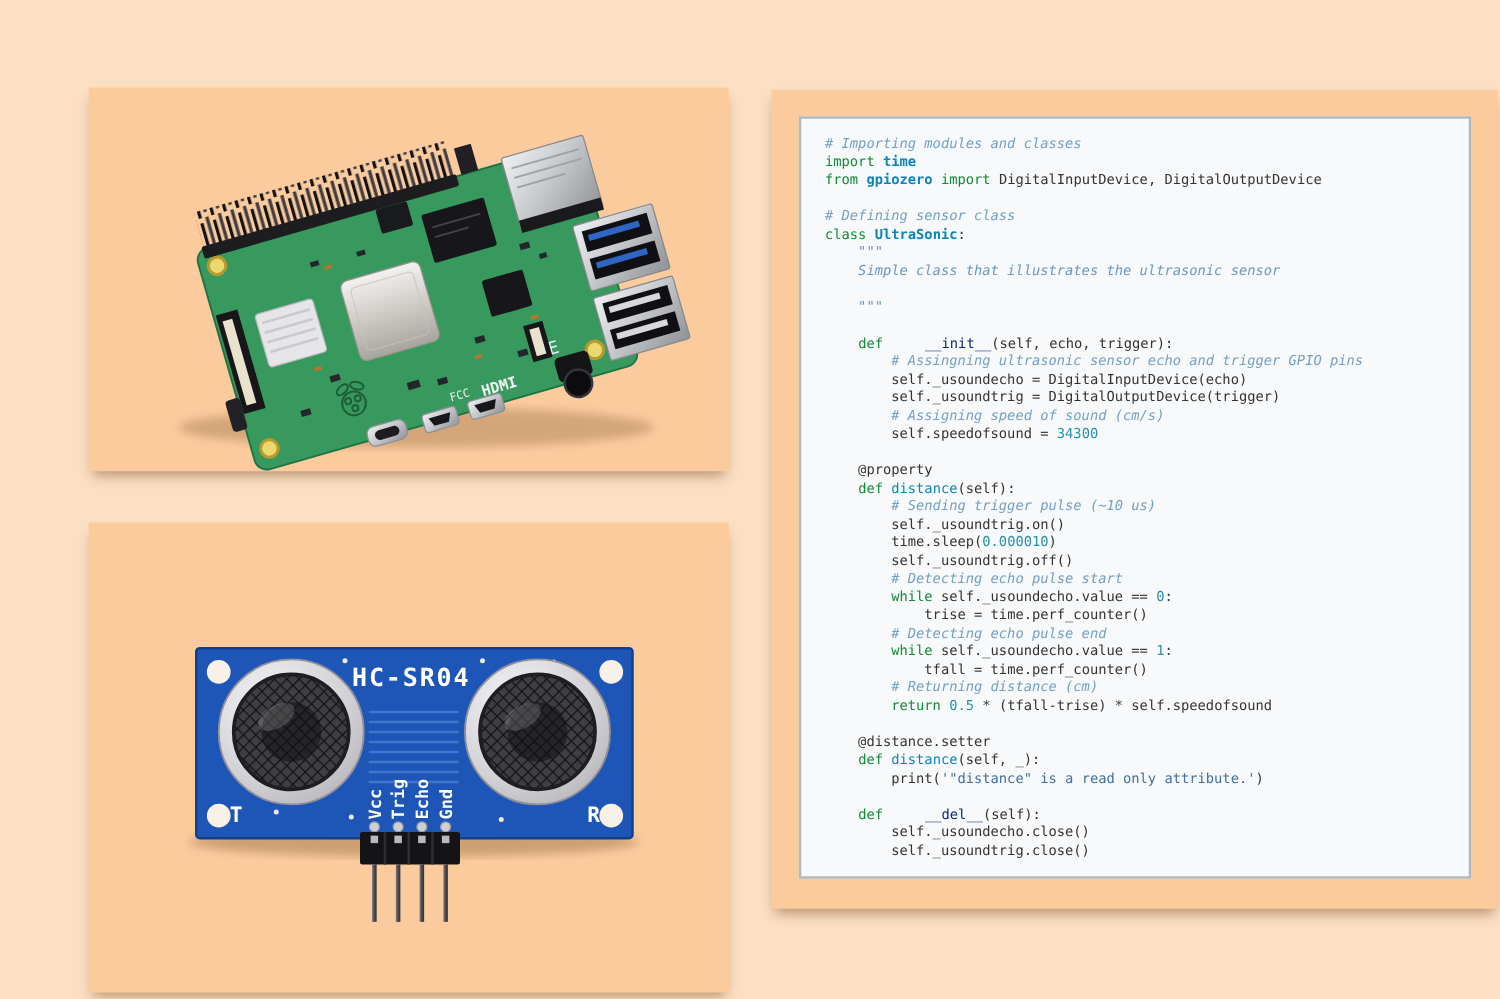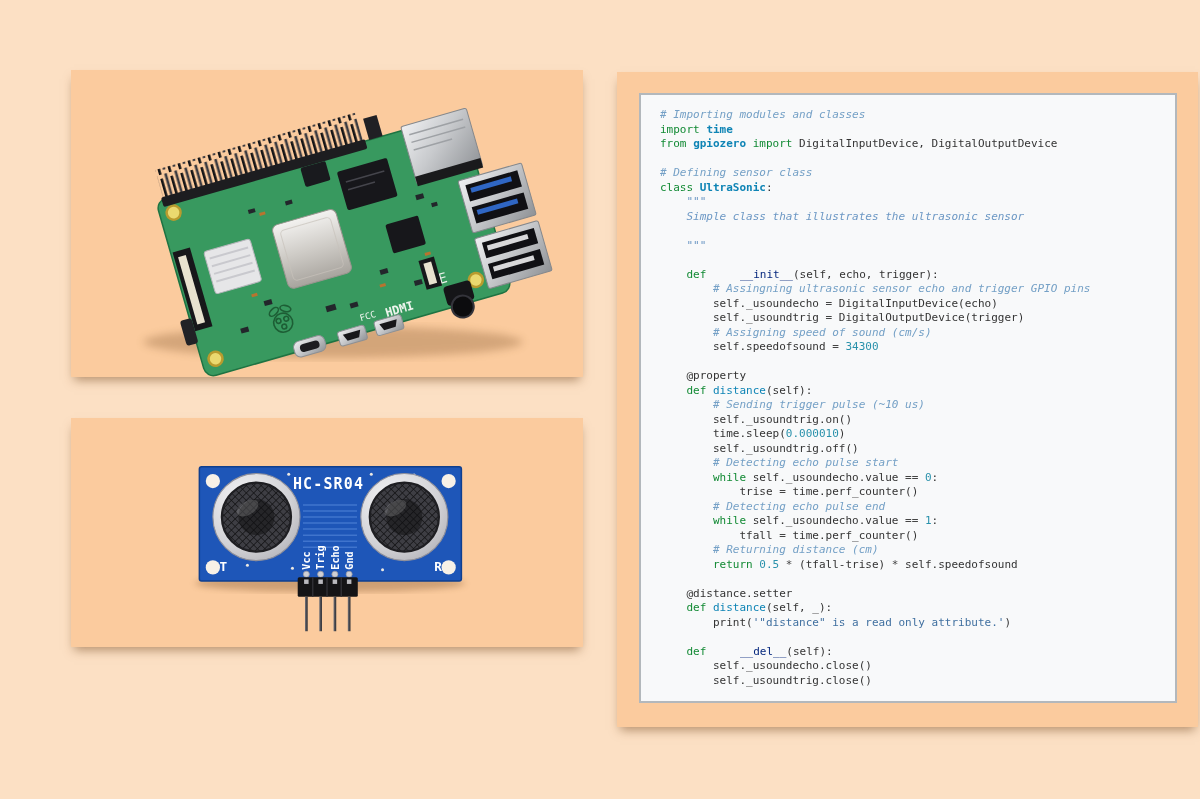--- a/index.html
+++ b/index.html
@@ -7,21 +7,21 @@
     width:1200px;height:799px;position:relative;overflow:hidden;
     background:#FCE0C4;
     font-family:"DejaVu Sans","Liberation Sans",sans-serif;
   }
   .card{
     position:absolute;
     background:#FBCB9E;
     box-shadow:0 6px 10px -3px rgba(120,75,35,.55);
   }
   #card-pi{left:71px;top:70px;width:512px;height:307px;}
-  #card-sensor{left:71px;top:418px;width:512px;height:229px;text-align:center;}
+  #card-sensor{left:71px;top:418px;width:512px;height:376px;text-align:center;}
   #card-code{left:617px;top:72px;width:581px;height:655px;}
   .card svg{display:block;width:100%;height:100%;}
   .code-box{
     position:absolute;left:22px;top:21px;right:21px;bottom:24px;
     background:#F8F9FA;border:2px solid #B3B8BC;
     padding:13px 8px 0 19px;overflow:hidden;box-sizing:border-box;
   }
   pre{
     margin:0;font-family:"DejaVu Sans Mono","Liberation Mono",monospace;
     font-size:11px;

